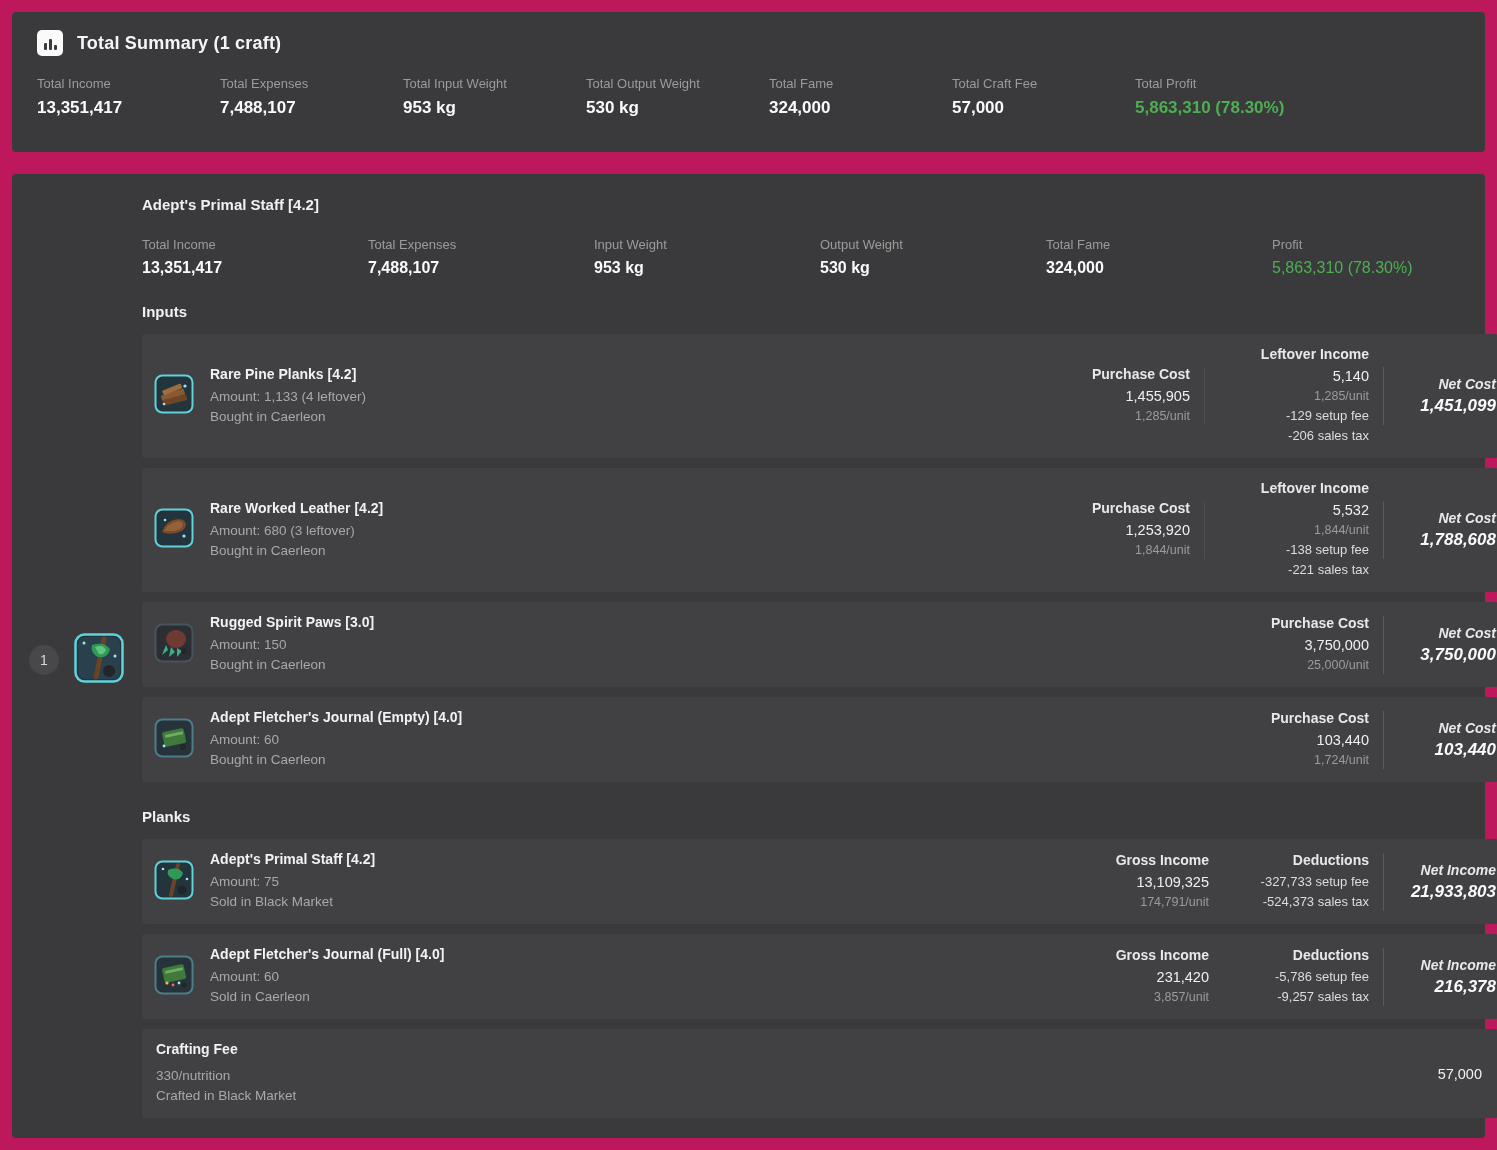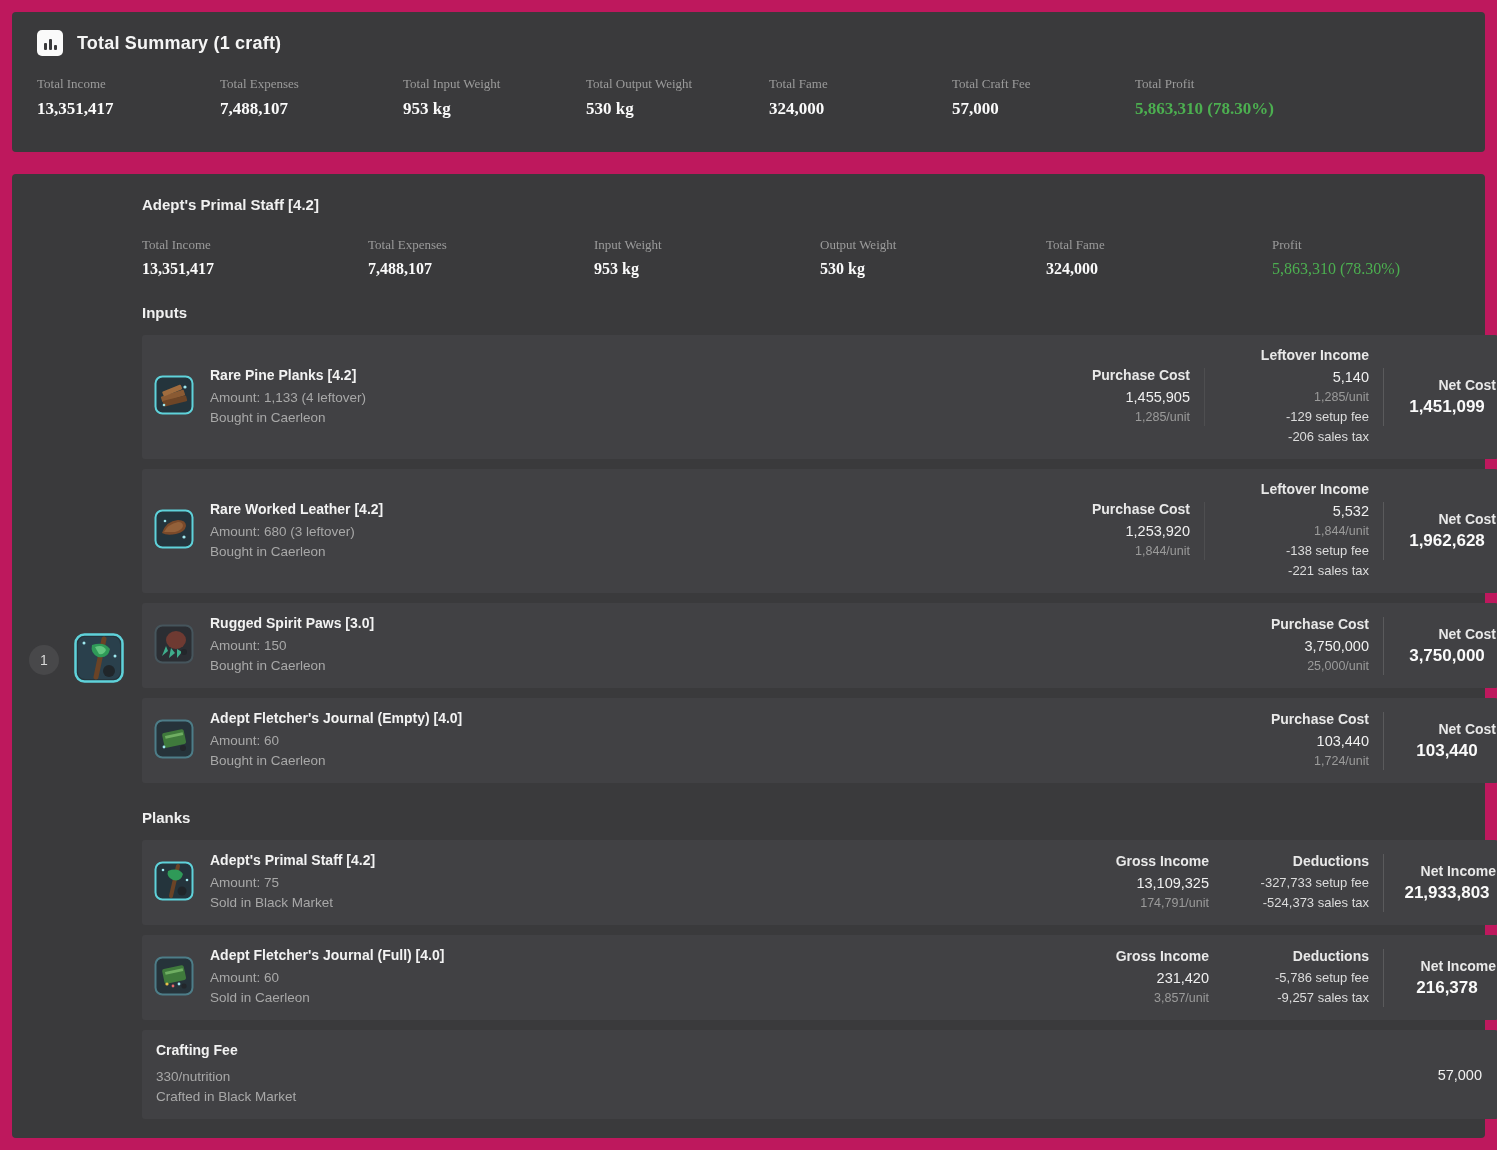--- a/index.html
+++ b/index.html
@@ -10,21 +10,21 @@
   .card { background:#3a3a3c; border-radius:4px; }
 
   
   .summary-card { height:140px; padding:18px 20px 0 25px; }
   .summary-header { display:flex; align-items:center; gap:14px; }
   .chart-badge { width:26px; height:26px; background:#fafafa; border-radius:5px; display:flex; align-items:flex-end; justify-content:center; gap:2px; padding-bottom:6px; }
   .chart-badge i { display:block; width:3px; background:#3a3a3c; border-radius:1px; }
   .chart-badge i.b1{height:7px;} .chart-badge i.b2{height:11px;} .chart-badge i.b3{height:5px;}
   .summary-title { font-size:18px; font-weight:bold; color:#f5f5f5; letter-spacing:.2px; }
 
-  .stats-row { display:flex; margin-top:20px;font-family:Liberation Serif, serif; }
+  .stats-row { display:flex; margin-top:20px; }
   .stats-row .stat { width:183px; }
   .stat .stat-label { font-size:13px; color:#9b9b9b; margin-bottom:7px; }
   .stat .stat-value { font-size:17px; font-weight:bold; color:#fafafa; }
   .stat .stat-value.green { color:#4caf50; }
 
   
   .main-card { margin-top:22px; height:964px; display:flex; position:relative; }
   .gutter { width:130px; position:relative; flex:0 0 130px; }
   .craft-badge { position:absolute; top:471px; left:17px; width:30px; height:30px; border-radius:50%;
     background:#48484a; color:#d8d8d8; font-size:14px; display:flex; align-items:center; justify-content:center; }
@@ -53,22 +53,22 @@
   .row-right { margin-left:auto; display:flex; align-items:center; }
   .col { text-align:right; }
   .col-label { font-size:14px; font-weight:bold; color:#e8e8e8; margin-bottom:4px; }
   .col-value { font-size:14.5px; color:#f0f0f0; line-height:21px; }
   .col-unit { font-size:12.5px; color:#9b9b9b; line-height:19px; }
   .col-fee { font-size:13px; color:#dcdcdc; line-height:20px; }
   .col.purchase { min-width:140px; }
   .col.leftover { min-width:150px; }
   .col.gross { min-width:150px; }
   .col.deductions { min-width:160px; }
-  .col.net { min-width:100px; padding-right:2px; }
-  .net-value { font-size:17px; font-weight:bold; color:#fafafa;text-align:center; }
+  .col.net { min-width:100px; padding-right:2px;font-style:italic; }
+  .net-value { font-size:17px; font-weight:bold; color:#fafafa; }
   .vdiv { width:1px; height:58px; background:#5a5a5c; margin:0 14px; flex:0 0 1px; }
   .vdiv.faint { background:#4e4e50; }
 
   .fee-row { background:#414144; border-radius:3px; display:flex; align-items:center; padding:12px 16px 12px 14px; min-height:74px; }
   .fee-name { font-size:14px; font-weight:bold; color:#f2f2f2; margin-bottom:9px; }
   .fee-sub { font-size:13.5px; color:#a8a8a8; line-height:20px; }
   .fee-total { margin-left:auto; font-size:14.5px; color:#f0f0f0; }
 </style>
 </head>
 <body>
@@ -228,21 +228,21 @@
           <div class="col leftover">
             <div class="col-label">Leftover Income</div>
             <div class="col-value">5,532</div>
             <div class="col-unit">1,844/unit</div>
             <div class="col-fee">-138 setup fee</div>
             <div class="col-fee">-221 sales tax</div>
           </div>
           <span class="vdiv"></span>
           <div class="col net">
             <div class="col-label">Net Cost</div>
-            <div class="net-value">1,962,628</div>
+            <div class="net-value">1,788,608</div>
           </div>
         </div>
       </div>
 
       <div class="row short">
         <span class="item-icon">
           <svg width="40" height="40" viewBox="0 0 40 40">
             <rect x="1.5" y="1.5" width="37" height="37" rx="7" fill="#2b2e33" stroke="#46555c" stroke-width="2"></rect>
             <ellipse cx="22" cy="16" rx="10" ry="9" fill="#6e3a32"></ellipse>
             <path d="M12 22 L8 32 L14 27 Z" fill="#3fae8c"></path>

